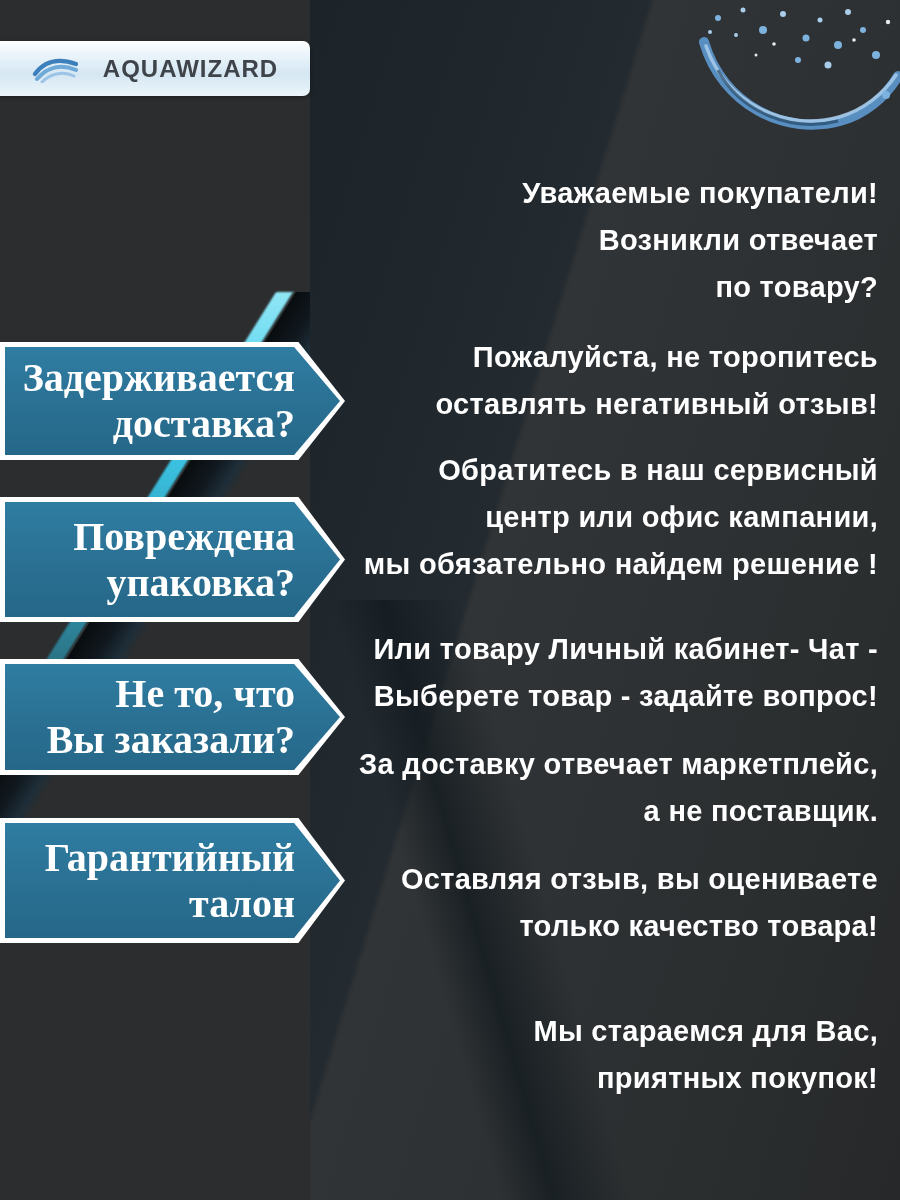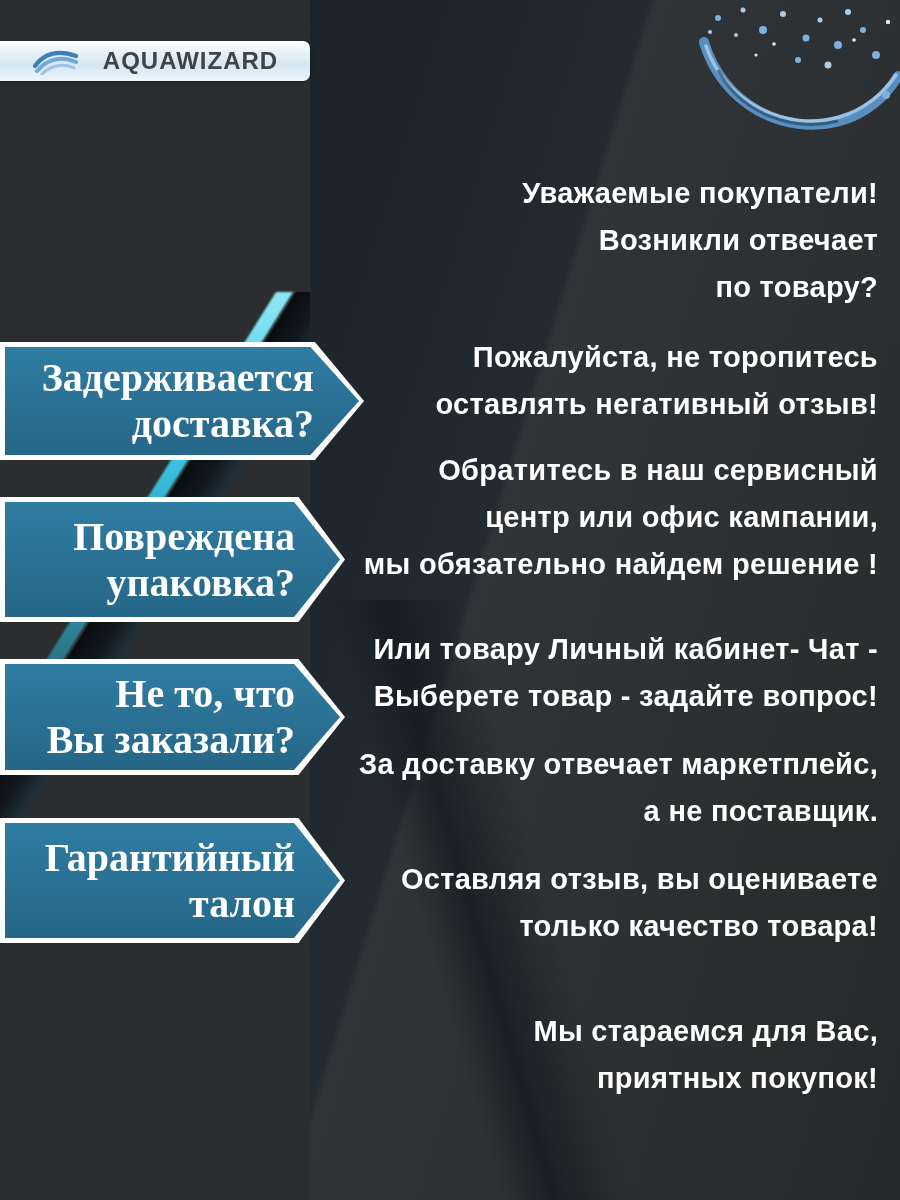--- a/index.html
+++ b/index.html
@@ -23,21 +23,21 @@
   
   .right-col{position:absolute;left:310px;top:0;width:590px;height:1200px;overflow:hidden;
     background:linear-gradient(107deg,
       #1d2429 0%, #20272c 20%, #242b30 35.5%, #313436 36.2%,
       #2e3133 58%, #2b2e2f 78%, #262829 100%);}
   .right-soft-streak{position:absolute;left:20px;top:600px;width:130px;height:620px;
     transform:skewX(16deg);transform-origin:top left;
     background:linear-gradient(90deg,rgba(18,26,31,0) 0%,rgba(18,26,31,.75) 40%,rgba(18,26,31,0) 100%);}
 
   
-  .logo-bar{position:absolute;left:0;top:41px;width:310px;height:40px;z-index:6;
+  .logo-bar{position:absolute;left:0;top:41px;width:310px;height:55px;z-index:6;
     display:flex;align-items:center;justify-content:center;gap:25px;
     border-radius:0 7px 7px 0;
     background:linear-gradient(180deg,#fdfeff 0%,#e4f0f8 35%,#d5e7f2 60%,#ecf5fb 100%);
     box-shadow:0 1px 4px rgba(0,0,0,.35);}
   .brand-name{font-weight:bold;font-size:24px;letter-spacing:1px;color:#3f444b;}
 
   
   .banner{position:absolute;left:0;width:345px;z-index:5;}
   .banner-outer{position:absolute;inset:0;background:#fff;
     clip-path:polygon(0 0,86.5% 0,100% 50%,86.5% 100%,0 100%);}
@@ -103,21 +103,21 @@
       <circle cx="22" cy="32" r="2"></circle>
     </g>
     <g fill="#ffffff" opacity="0.9">
       <circle cx="86" cy="44" r="1.8"></circle>
         <circle cx="166" cy="40" r="1.8"></circle>
         <circle cx="200" cy="22" r="2.2"></circle>
       <circle cx="68" cy="55" r="1.5"></circle>
     </g>
   </svg>
 
-  <div class="banner" style="top:342px;height:118px;padding-left:19px;">
+  <div class="banner" style="top:342px;height:118px;">
     <div class="banner-outer"></div>
     <div class="banner-inner"></div>
     <div class="banner-text">
       <span>Задерживается</span>
       <span>доставка?</span>
     </div>
   </div>
 
   <div class="banner" style="top:497px;height:125px;">
     <div class="banner-outer"></div>

